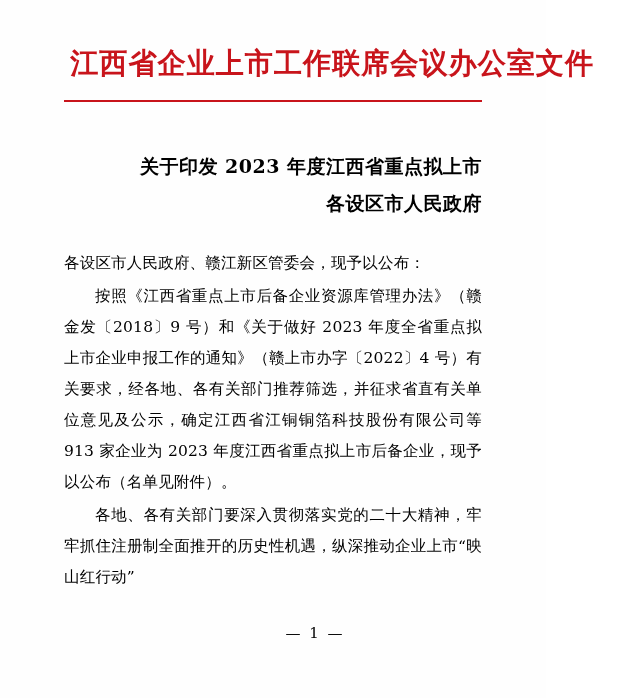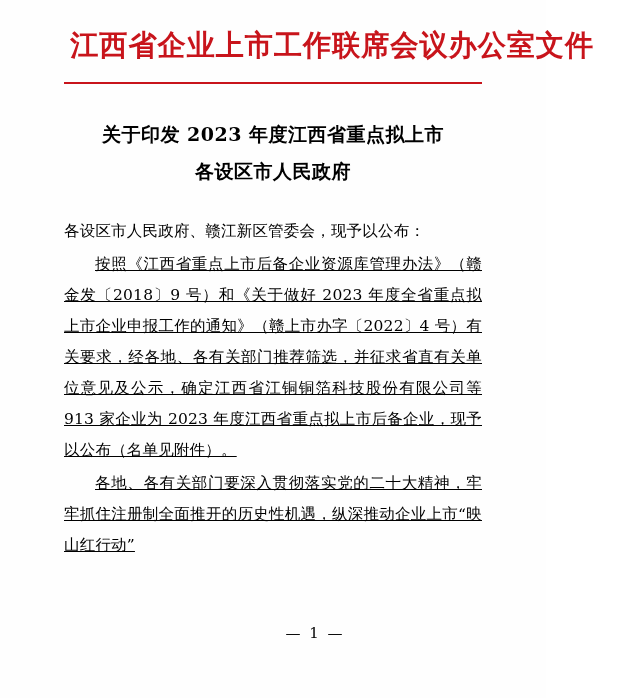--- a/index.html
+++ b/index.html
@@ -13,21 +13,21 @@
     font-family: "Liberation Serif", "DejaVu Serif", serif;
     color: #000000;
     overflow: hidden;
   }
   .page {
     position: relative;
     width: 546px;
     height: 698px;
     background: #fefefe;
     box-sizing: border-box;
-    padding: 0 64px;
+    padding: 18px 64px;
   }
   .doc-header {
     text-align: center;
     padding-top: 26px;
   }
   .doc-title {
     color: #c8141b;
     font-family: "DejaVu Serif", "Liberation Serif", serif;
     font-weight: bold;
     font-size: 29px;
@@ -43,22 +43,22 @@
     margin-top: 58px;
     font-family: "DejaVu Serif", "Liberation Serif", serif;
   }
   .red-rule {
     margin-top: 17px;
     height: 2px;
     background: #c8141b;
     width: 100%;
   }
   .subject {
-    text-align: center;
-    margin-top: 32px;
+    text-align: right;
+    margin-top: 46px;
     font-size: 19px;
     font-weight: bold;
     line-height: 1.95;
     font-family: "DejaVu Serif", "Liberation Serif", serif;
     letter-spacing: 0.5px;
   }
   .subject .line {
     display: block;
   }
   .body-text {
@@ -67,21 +67,20 @@
     line-height: 2.0;
     text-align: justify;
     font-family: "DejaVu Serif", "Liberation Serif", serif;
     letter-spacing: 0.2px;
   }
   .body-text p {
     margin: 0 0 2px 0;
   }
   .indent {
     text-indent: 2em;
-    text-decoration: underline;
   }
   .page-number {
     position: absolute;
     bottom: 56px;
     left: 0;
     width: 630px;
     text-align: center;
     font-size: 15px;
     font-family: "DejaVu Serif", "Liberation Serif", serif;
     letter-spacing: 2px;

